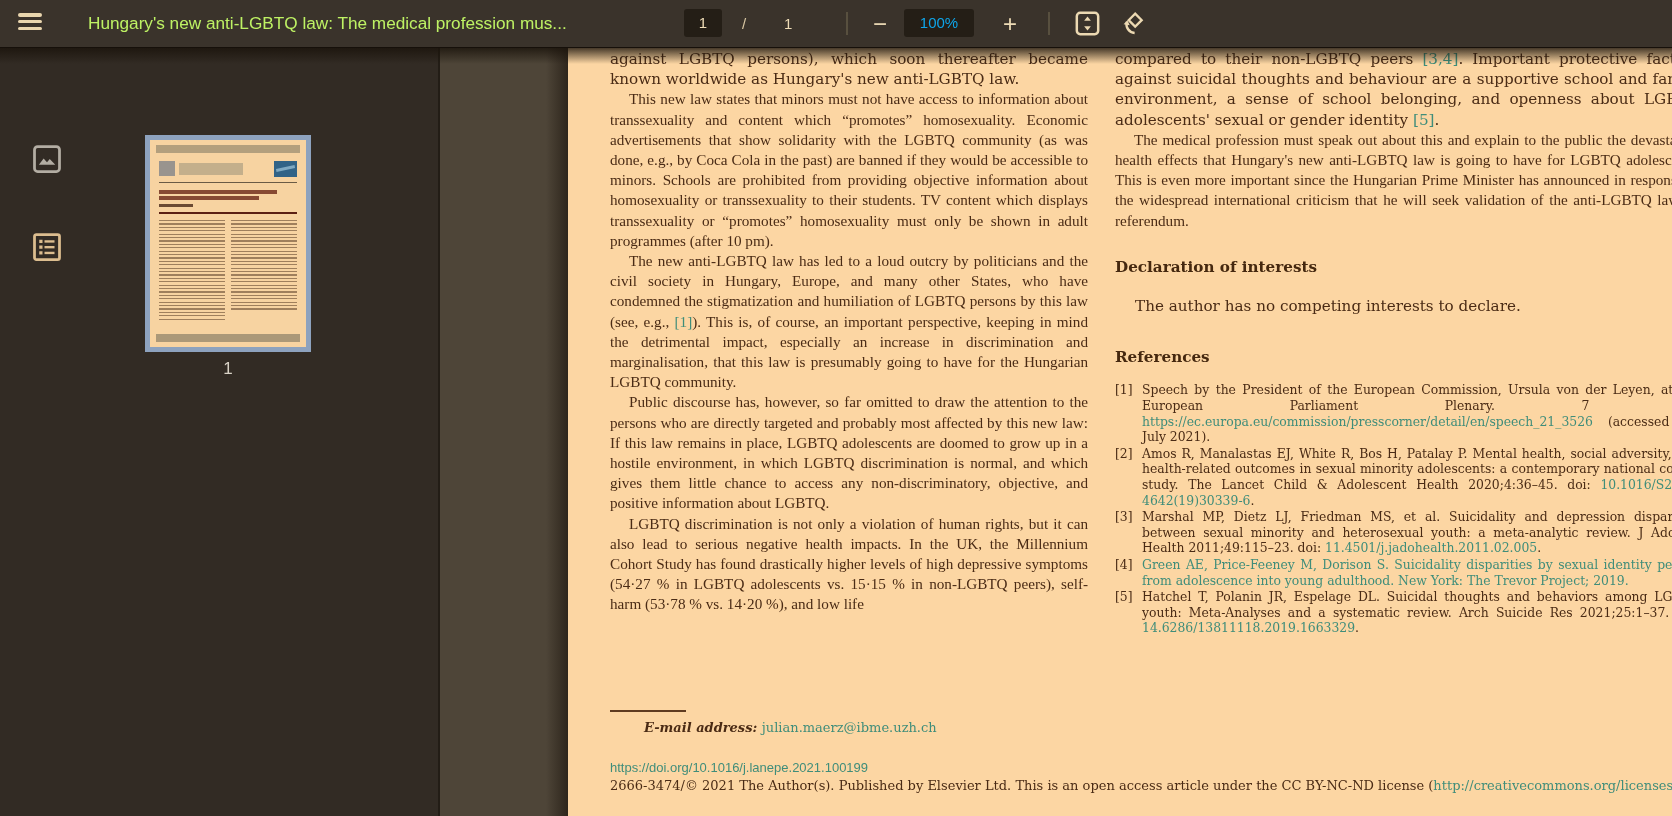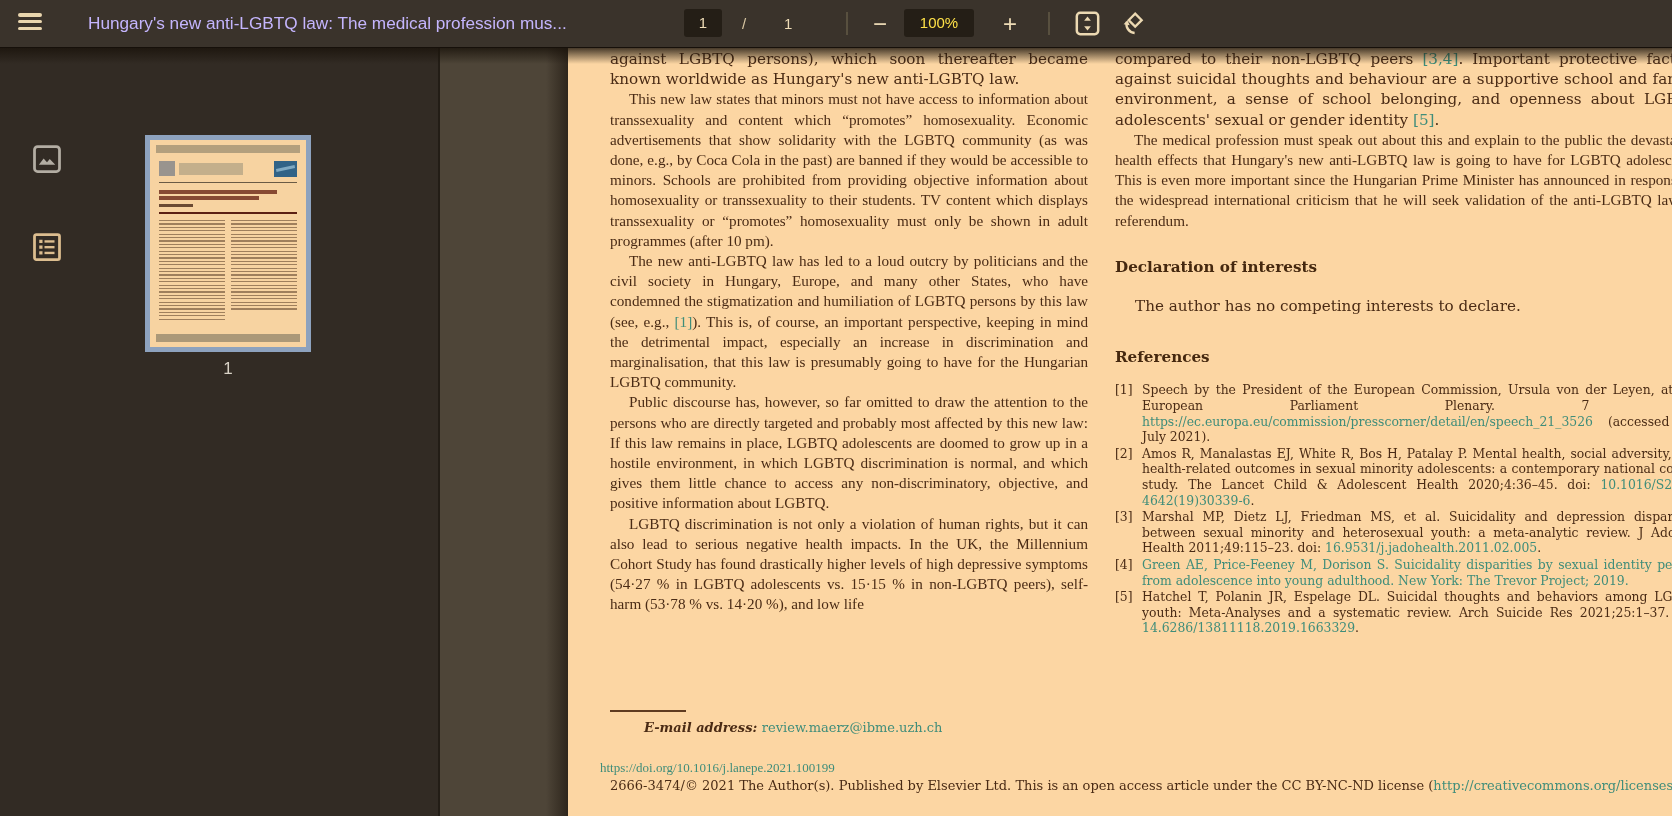--- a/index.html
+++ b/index.html
@@ -28,21 +28,21 @@
   .decl-par{text-indent:20px;}
 
   .reflist{font-size:12.4px;line-height:15.6px;}
   .ref{position:relative;padding-left:27px;margin-bottom:1px;text-align:justify;}
   .ref-num{position:absolute;left:0;top:0;}
 
   .foot-rule{position:absolute;left:42px;top:663px;width:76px;border-top:2px solid #5f3b20;}
   .foot-email{position:absolute;left:42px;top:673px;width:600px;font-family:"DejaVu Serif",serif;
       font-size:13px;color:#4a2b15;padding-left:34px;}
   .foot-email .lbl{font-style:italic;font-weight:bold;margin-top:36px;}
-  .foot-doi{position:absolute;left:32px;top:713px;font-family:Liberation Serif, serif;font-size:13px;color:#3f8d7a;}
+  .foot-doi{position:absolute;left:42px;top:713px;font-family:Liberation Sans, sans-serif;font-size:13px;color:#3f8d7a;}
   .foot-copy{position:absolute;left:42px;top:731px;width:1190px;font-family:"DejaVu Serif",serif;
       font-size:13px;color:#4a2b15;}
 
   
   .sidebar{position:absolute;left:0;top:47px;width:440px;height:769px;background:#322b24;
       border-right:2px solid #231d16;z-index:4;box-sizing:border-box;}
   .side-btn{position:absolute;left:28px;width:38px;height:38px;background:none;border:none;padding:0;cursor:pointer;}
   .side-btn svg{display:block;margin:auto;}
   .thumb-wrap{position:absolute;left:145px;top:88px;width:166px;height:217px;box-sizing:border-box;
       border:5px solid #8da2be;background:#f7d3a1;cursor:pointer;}
@@ -65,34 +65,34 @@
   .mp-colR{left:81px;top:80px;width:66px;height:90px;
      background:repeating-linear-gradient(to bottom,rgba(72,44,24,.5) 0 1.2px,rgba(0,0,0,0) 1.2px 3.4px);}
   .mp-botstrip{left:6px;right:6px;bottom:5px;height:8px;background:#ab9878;}
 
   
   .toolbar{position:absolute;left:0;top:0;width:1672px;height:47px;background:#3a332b;z-index:10;
       border-bottom:1px solid #16100a;}
   .hamburger{position:absolute;left:18px;top:13px;width:26px;height:21px;background:none;border:none;
       padding:0;cursor:pointer;}
   .hamburger span{display:block;width:24px;height:3.2px;background:#e9d6ae;border-radius:2px;margin:0 0 3.6px 0;}
-  .tb-title{position:absolute;left:88px;top:0;height:47px;line-height:47px;color:#c4b5fd;font-size:17.2px;
+  .tb-title{position:absolute;left:88px;top:0;height:47px;line-height:47px;color:#bef264;font-size:17.2px;
       white-space:nowrap;max-width:590px;overflow:hidden;}
   .pagenum-box{position:absolute;left:684px;top:9px;width:38px;height:28px;background:#241e16;border-radius:3px;
       color:#eedcb6;font-size:15px;text-align:center;line-height:28px;cursor:text;}
   .tb-slash{position:absolute;left:742px;top:0;height:47px;line-height:47px;color:#d9c7a3;font-size:15px;}
   .tb-total{position:absolute;left:784px;top:0;height:47px;line-height:47px;color:#eedcb6;font-size:15px;}
   .tb-sep{position:absolute;top:12px;width:2px;height:23px;background:#58503f;}
   .sep1{left:846px;} .sep2{left:1048px;}
   .tb-btn{position:absolute;top:0;height:47px;background:none;border:none;color:#eedcb6;cursor:pointer;
       font-size:22px;line-height:45px;padding:0;text-align:center;}
   .btn-minus{left:858px;width:44px;font-size:24px;}
   .btn-plus{left:988px;width:44px;font-size:24px;}
   .zoom-box{position:absolute;left:904px;top:9px;width:70px;height:28px;background:#241e16;border-radius:3px;
-      color:#fde047;font-size:15px;text-align:center;line-height:28px;cursor:pointer;}
+      color:#0ea5e9;font-size:15px;text-align:center;line-height:28px;cursor:pointer;}
   .btn-icon{position:absolute;top:10px;width:30px;height:28px;background:none;border:none;padding:0;cursor:pointer;}
   .btn-fit{left:1072px;} .btn-rotate{left:1118px;}
 </style>
 </head>
 <body>
 
 <div class="stage">
 
   <div class="viewer-bg"></div>
 
@@ -116,36 +116,36 @@
         <div class="ref">
           <span class="ref-num">[1]</span>
           <span><span>Speech by the President of the European Commission, Ursula von der Leyen, at the European Parliament Plenary.  7 July </span><span class="lnk">https://ec.europa.eu/commission/presscorner/detail/en/speech_21_3526</span><span> (accessed 15 July 2021).</span></span>
         </div>
         <div class="ref">
           <span class="ref-num">[2]</span>
           <span><span>Amos R, Manalastas EJ, White R, Bos H, Patalay P. Mental health, social adversity, and health-related outcomes in sexual minority adolescents: a contemporary national cohort study. The Lancet Child &amp; Adolescent Health 2020;4:36–45. doi: </span><span class="lnk">10.1016/S2352-4642(19)30339-6</span><span>.</span></span>
         </div>
         <div class="ref">
           <span class="ref-num">[3]</span>
-          <span><span>Marshal MP, Dietz LJ, Friedman MS, et al. Suicidality and depression disparities between sexual minority and heterosexual youth: a meta-analytic review. J Adolesc Health 2011;49:115–23. doi: </span><span class="lnk">16.9531/j.jadohealth.2011.02.005</span><span>.</span></span>
+          <span><span>Marshal MP, Dietz LJ, Friedman MS, et al. Suicidality and depression disparities between sexual minority and heterosexual youth: a meta-analytic review. J Adolesc Health 2011;49:115–23. doi: </span><span class="lnk">11.4501/j.jadohealth.2011.02.005</span><span>.</span></span>
         </div>
         <div class="ref">
           <span class="ref-num">[4]</span>
           <span><span class="lnk">Green AE, Price-Feeney M, Dorison S. Suicidality disparities by sexual identity persist from adolescence into young adulthood. New York: The Trevor Project; 2019.</span></span>
         </div>
         <div class="ref">
           <span class="ref-num">[5]</span>
           <span><span>Hatchel T, Polanin JR, Espelage DL. Suicidal thoughts and behaviors among LGBTQ youth: Meta-Analyses and a systematic review. Arch Suicide Res 2021;25:1–37. doi: </span><span class="lnk">14.6286/13811118.2019.1663329</span><span>.</span></span>
         </div>
       </div>
     </div>
 
     <div class="foot-rule"></div>
     <div class="foot-email">
-      <span class="lbl">E-mail address: </span><span class="lnk">review.maerz@ibme.uzh.ch</span>
+      <span class="lbl">E-mail address: </span><span class="lnk">julian.maerz@ibme.uzh.ch</span>
     </div>
     <div class="foot-doi lnk">https://doi.org/10.1016/j.lanepe.2021.100199</div>
     <div class="foot-copy"><span>2666-3474/© 2021 The Author(s). Published by Elsevier Ltd. This is an open access article under the CC BY-NC-ND license (</span><span class="lnk">http://creativecommons.org/licenses/by-nc-nd/4.0/</span></div>
   </div>
 
   <div class="page-left-shadow"></div>
 
   <div class="sidebar">
     <button class="side-btn" style="top:93px;">
       <span>

